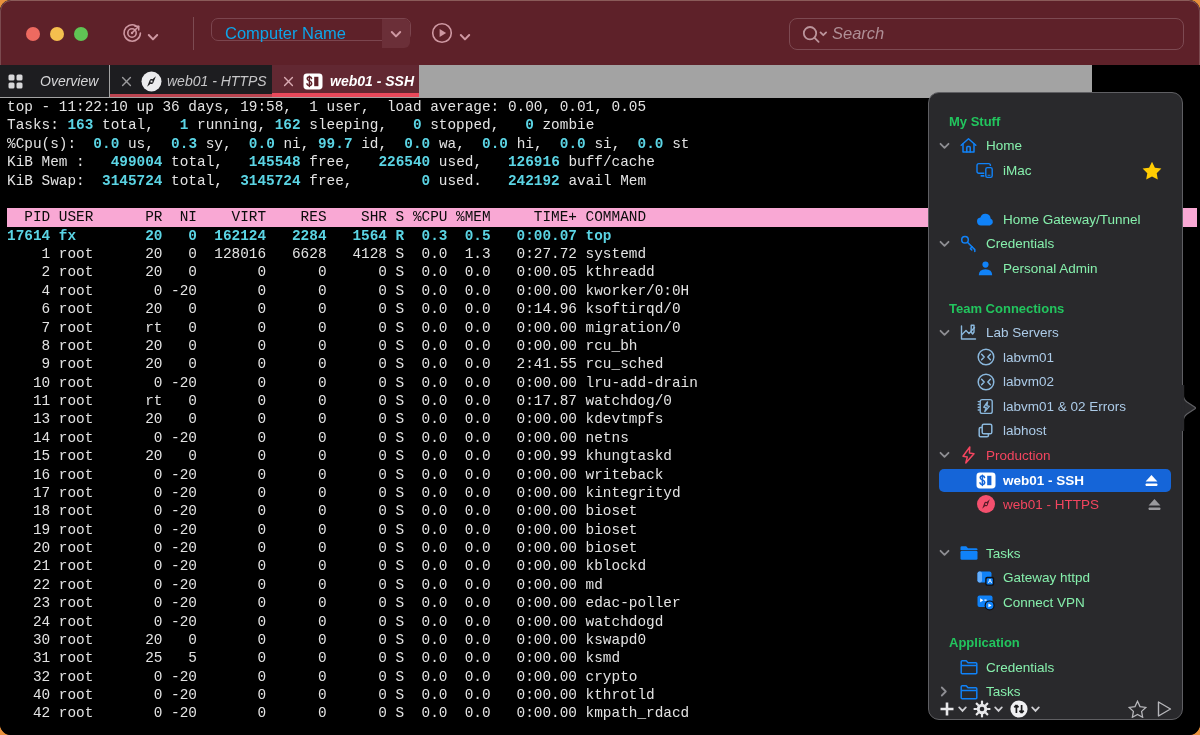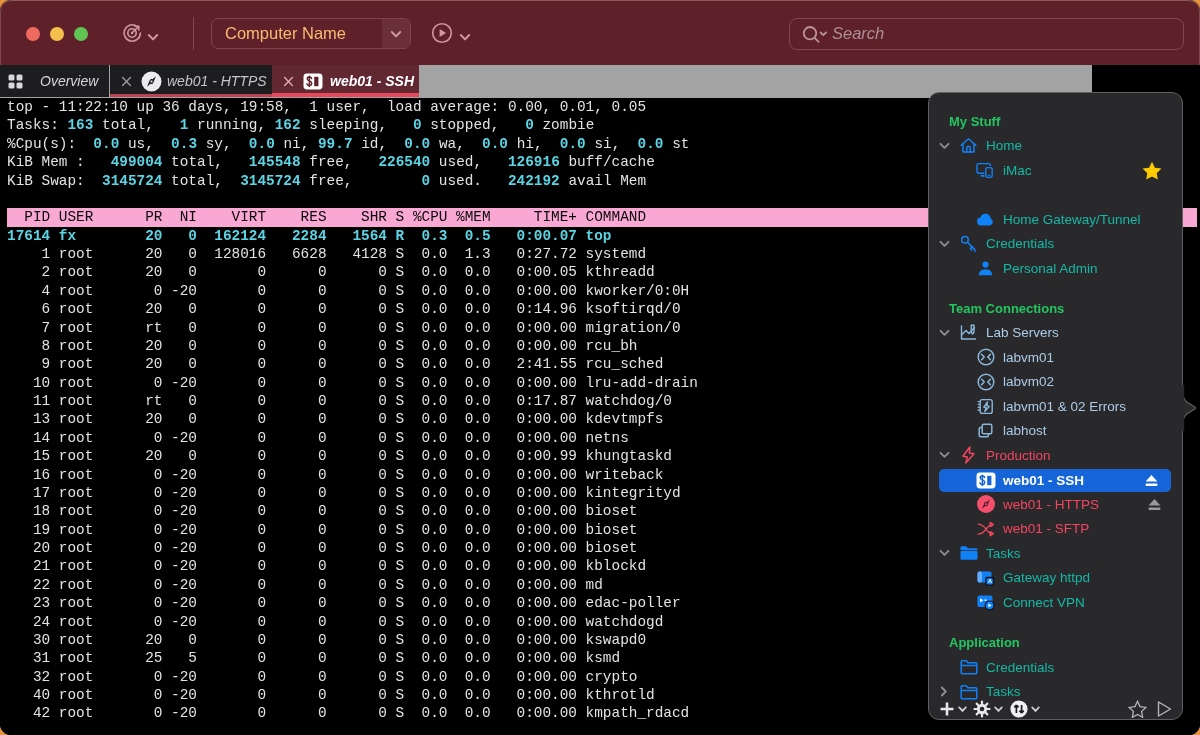--- a/index.html
+++ b/index.html
@@ -4,21 +4,21 @@
 html,body { width:1200px; height:735px; overflow:hidden; }
 body { background:#e8913d; font-family:"Liberation Sans", sans-serif; position:relative; }
 #win { position:absolute; inset:0; border-radius:11px; overflow:hidden; background:#000; filter:opacity(0.999); }
 
 
 #tbar { position:absolute; left:0; top:0; width:1200px; height:65px; background:#5e2129;
   border-top:1px solid #8a5b59; border-left:1px solid #7b4a4f; border-right:1px solid #7b4a4f;
   border-radius:11px 11px 0 0; }
 .tl { position:absolute; top:26px; width:14px; height:14px; border-radius:50%; }
 #tsep { position:absolute; left:192px; top:16px; width:1px; height:33px; background:#7d4b52; }
-#cname { position:absolute; left:210px; top:17px; width:200px; height:31px; border:1px solid #7b454e; border-radius:7px; color:#fdba74; font-size:16.5px; }
+#cname { position:absolute; left:210px; top:17px; width:200px; height:23px; border:1px solid #7b454e; border-radius:7px; color:#0ea5e9; font-size:16.5px; }
 #cname .cap { position:absolute; left:0; top:0; right:28px; height:29px; line-height:29px; padding-left:13px; }
 #cname .dd { position:absolute; right:0; top:0; width:28px; height:29px; background:#6b2f38; border-radius:0 6px 6px 0; }
 #cname .dd svg { position:absolute; left:8px; top:11px; }
 #search { position:absolute; left:788px; top:17px; width:395px; height:32px; border:1px solid #7d4a52; border-radius:8px; color:#af8e95; font-size:16.5px; }
 #search svg { position:absolute; left:10px; top:5px; }
 #search span { position:absolute; left:42px; top:5px;font-style:italic; }
 
 
 #tabs { position:absolute; left:0; top:65px; width:1092px; height:33px; background:#a3a3a3;font-style:italic; }
 .tab { position:absolute; top:0; height:32px; display:flex; align-items:center; font-size:14px; white-space:nowrap; overflow:hidden; }
@@ -38,21 +38,21 @@
   border:1px solid #5f5f63; border-radius:11px; z-index:20; }
 .srow { position:absolute; left:0; width:253px; height:22px; display:flex; align-items:center; }
 .srow.sel { left:10px; width:232px; background:#1565d8; border-radius:5px; height:23px; }
 .srow.sel .chv { width:37px; }
 .srow.sel .ind { width:0; }
 .shdr { color:#22c55e; font-weight:bold; font-size:13px; padding-left:20px; }
 .chv { width:30px; display:inline-flex; justify-content:center; flex:none; }
 .ind { width:17px; flex:none; }
 .icb { width:27px; flex:none; display:inline-flex; align-items:center; }
 .lb { font-size:13.5px; }
-.w { color:#14b8a6; }
+.w { color:#86efac; }
 .wb { color:#fff; font-weight:bold; }
 .lb2 { color:#accbe8; }
 .rd { color:#f4455f; }
 .rt { margin-left:auto; margin-right:20px; display:inline-flex; }
 .srow.sel .rt { margin-right:12px; }
 #tbbar { position:absolute; left:0; top:606px; width:253px; height:20px; }
 #tbbar .g { position:absolute; display:inline-flex; align-items:center; gap:3px; }
 
 </style></head><body>
 <div id="win">
@@ -366,36 +366,20 @@
           </svg>
         </span>
         <span class="lb rd">web01 - HTTPS</span>
         <span class="rt">
           <svg width="15" height="13" viewBox="0 0 15 13">
             <path d="M7.5 1 L13.4 7.4 L1.6 7.4 Z" fill="#9a9a9e"></path>
             <rect x="1.6" y="9.4" width="11.8" height="2.6" rx="0.8" fill="#9a9a9e"></rect>
           </svg>
         </span>
       </div>
-<div class="srow" style="top:424.5px">
-        <span class="chv"></span>
-        <span class="ind"></span>
-        <span class="icb">
-          <svg class="ic " width="20" height="18" viewBox="0 0 20 18">
-            <g fill="none" stroke="#f4455f" stroke-width="1.3" stroke-linecap="round" stroke-linejoin="round">
-              <path d="M2.2 14.2 Q7.2 13.6 10.2 8.9 Q12.4 5.4 15.4 4.8"></path>
-              <path d="M2.2 4.2 Q7.2 4.8 10.2 9.5 Q12.4 13 15.4 13.6"></path>
-              <path d="M14.2 2.4 L17.4 4.6 L14.2 6.6 Z"></path>
-              <path d="M14.2 11.6 L17.4 13.6 L14.2 15.8 Z"></path>
-              <path d="M3.4 1.8 L1.2 3.4 M3.4 16.4 L1.2 14.9" stroke-width="0"></path>
-            </g>
-          </svg>
-        </span>
-        <span class="lb rd">web01 - SFTP</span>
-      </div>
 <div class="srow" style="top:449px">
         <span class="chv">
           <svg class="chev" width="11" height="8" viewBox="0 0 11 8">
             <path d="M1.5 1.8 L5.5 5.8 L9.5 1.8" fill="none" stroke="#8e8e93" stroke-width="1.8" stroke-linecap="round" stroke-linejoin="round"></path>
           </svg>
         </span>
         <span class="icb">
           <svg class="ic " width="20" height="18" viewBox="0 0 20 18">
             <path fill="#1082f8" d="M1.5 3.6 Q1.5 2.2 2.9 2.2 L7.2 2.2 L9 4.2 L17.1 4.2 Q18.5 4.2 18.5 5.6 L18.5 6 L1.5 6 Z"></path>
             <rect x="1.5" y="6.8" width="17" height="9" rx="1.4" fill="#1082f8"></rect>

